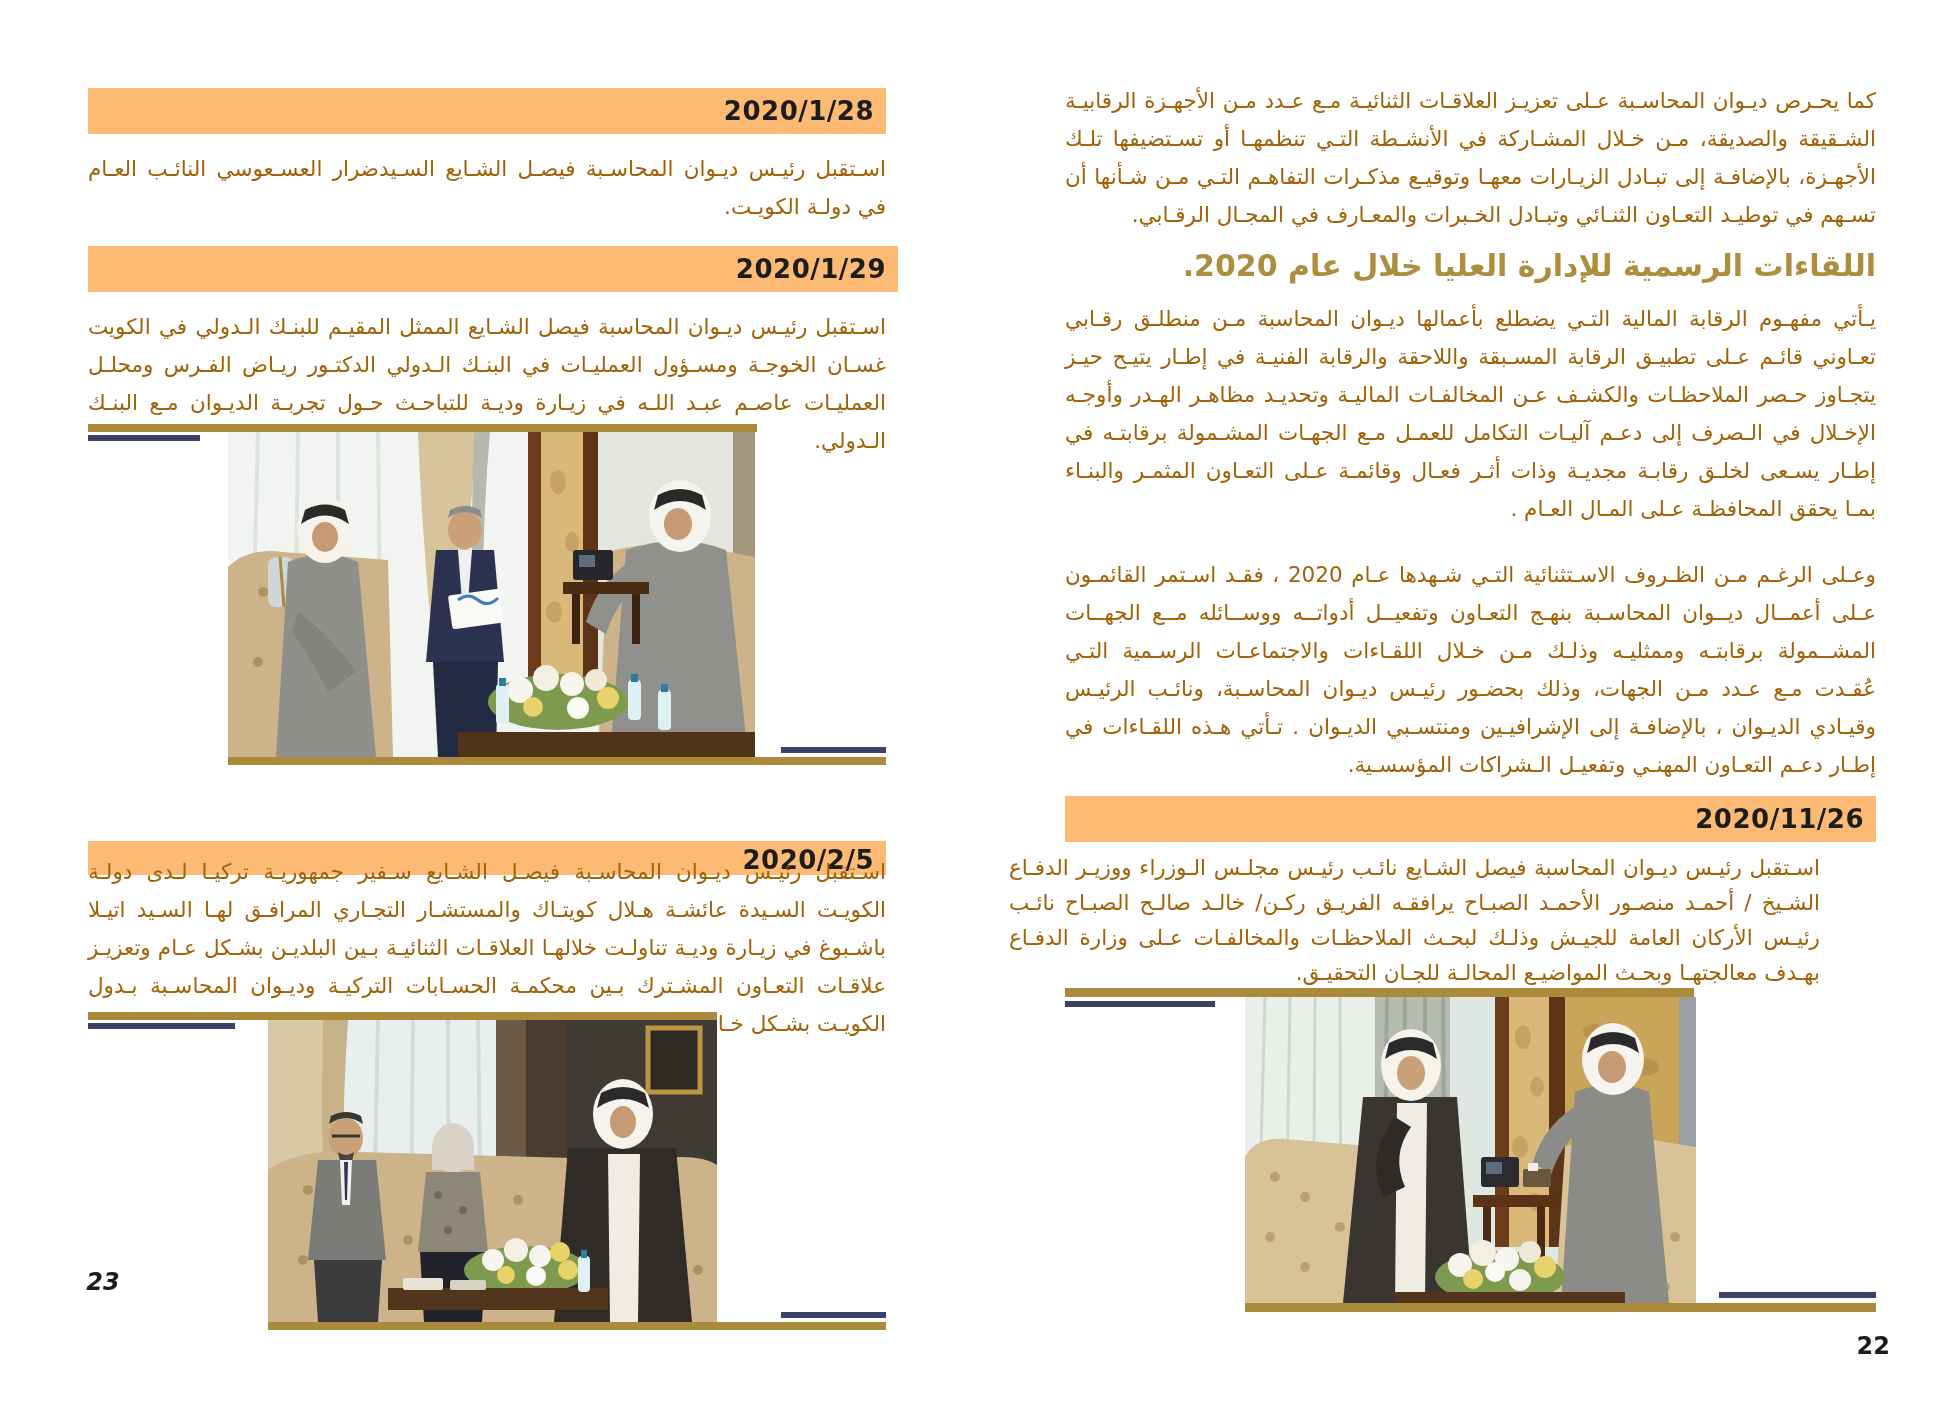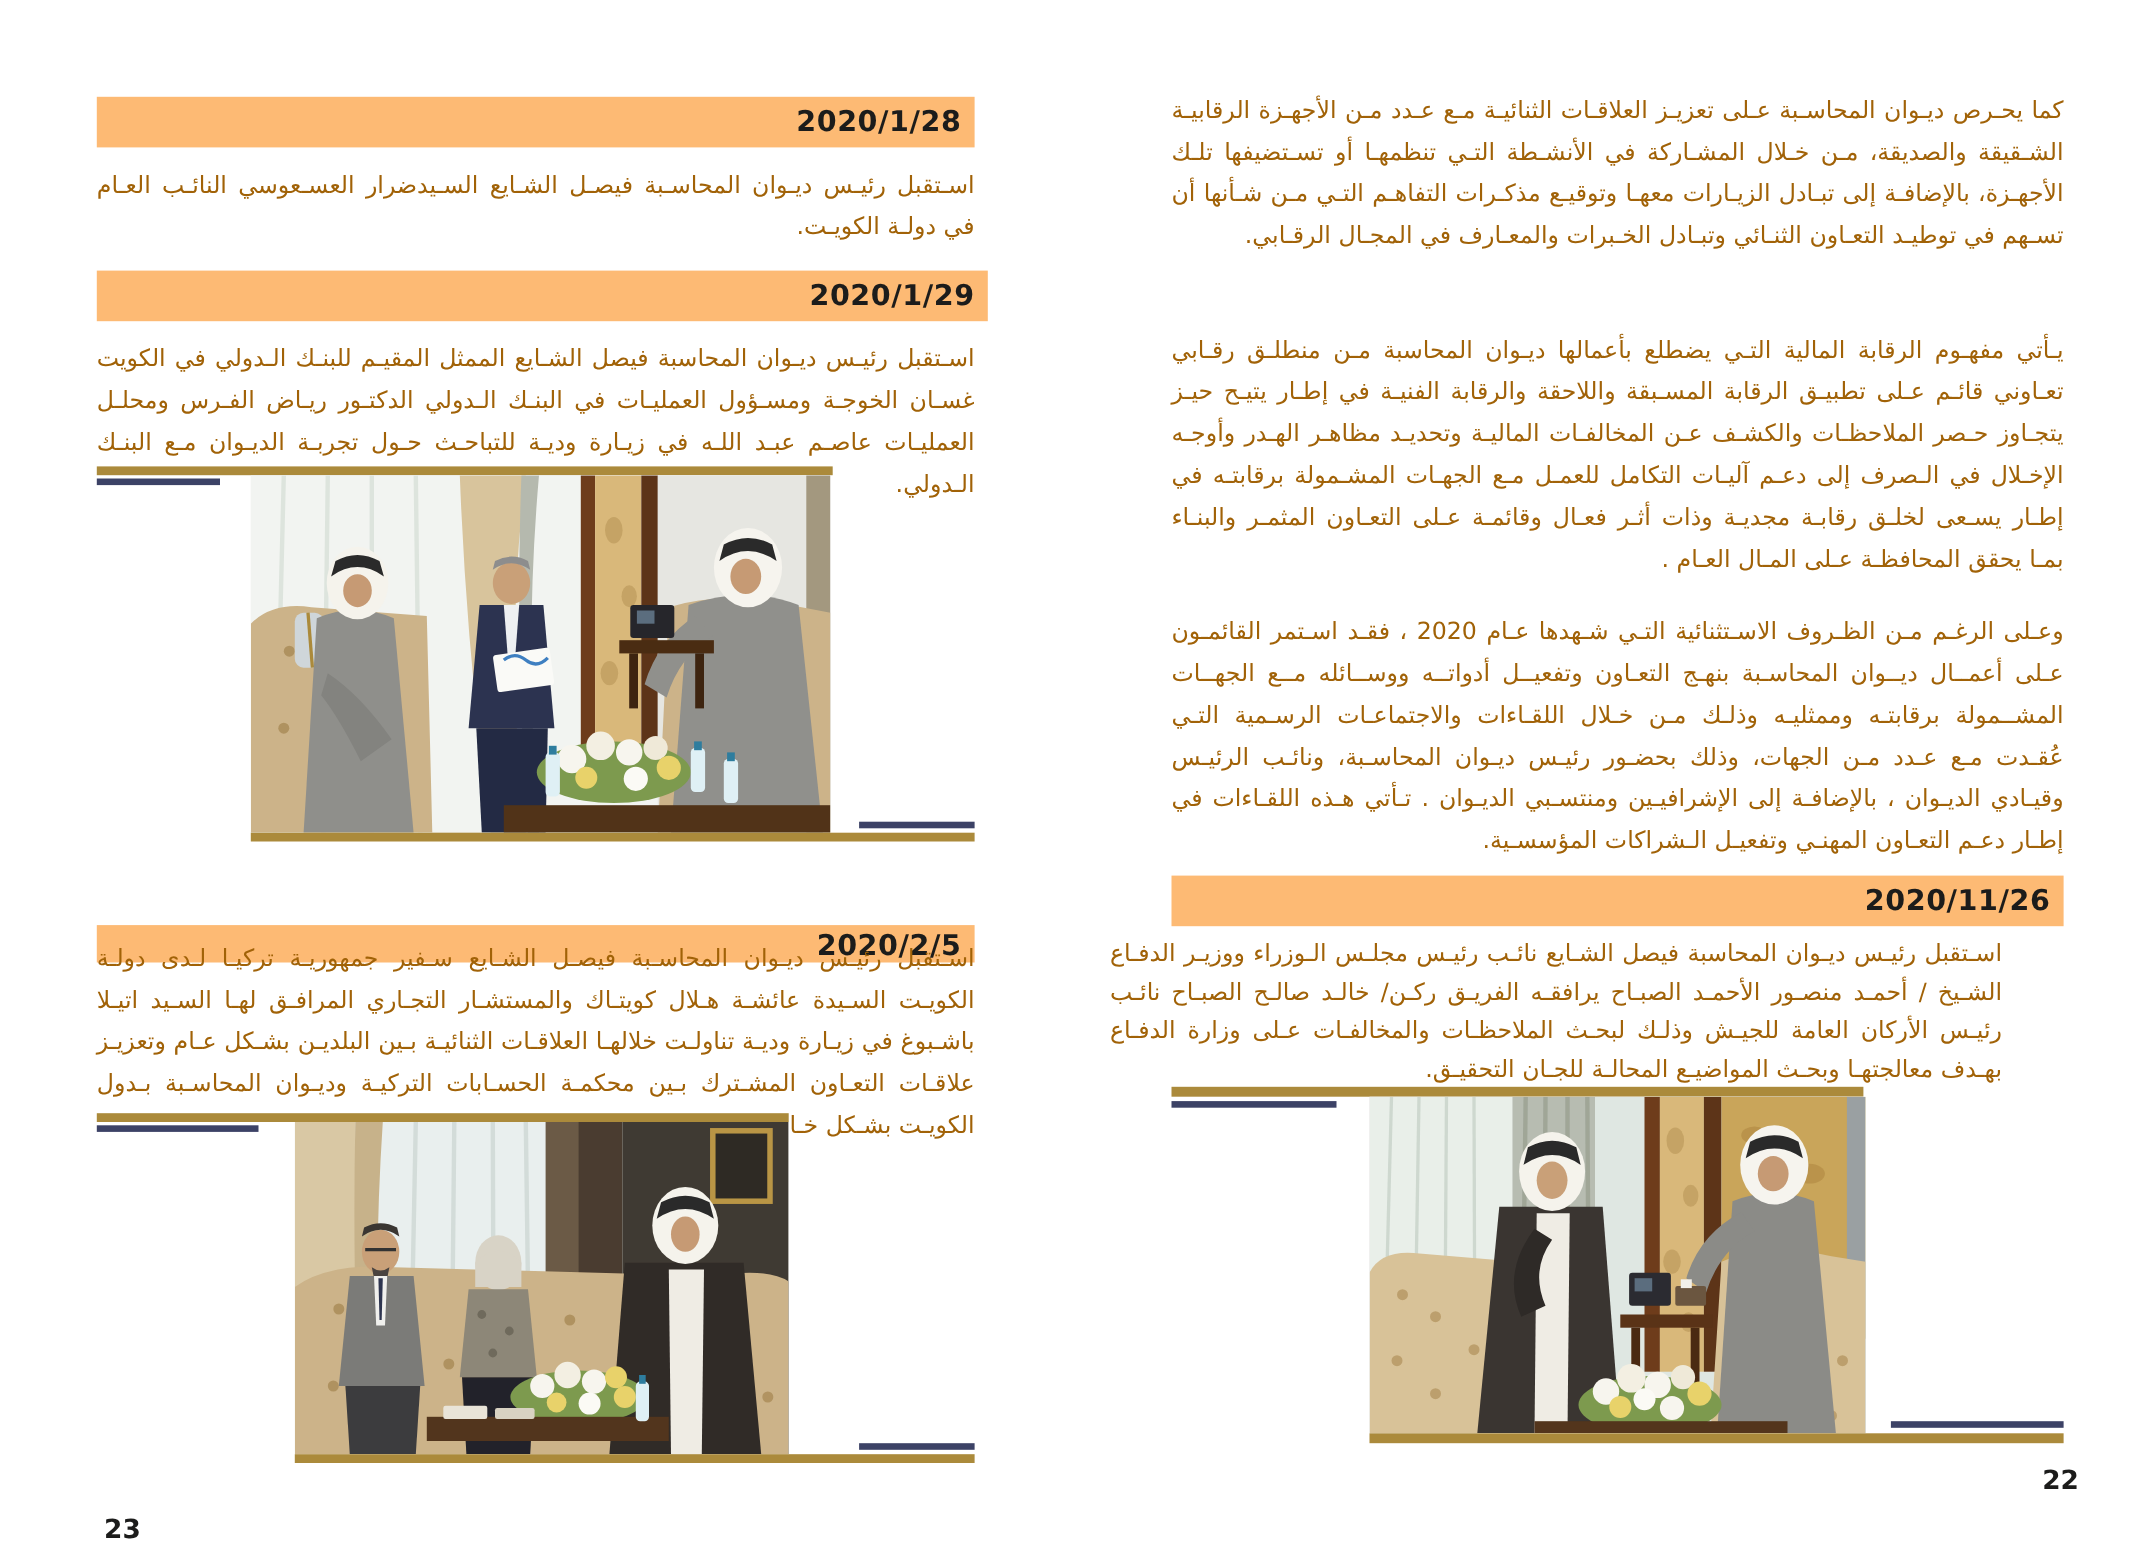--- a/index.html
+++ b/index.html
@@ -57,20 +57,21 @@
     direction:ltr;
   }
 </style>
 </head>
 <body>
 
 <div class="spread">
 
   <p class="abs body-par" style="right:73px;left:1065px;top:82px;width:811px;">كما يحـرص ديـوان المحاسـبة عـلى تعزيـز العلاقـات الثنائيـة مـع عـدد مـن الأجهـزة الرقابيـة الشـقيقة والصديقة، مـن خـلال المشـاركة في الأنشـطة التـي تنظمهـا أو تسـتضيفها تلـك الأجهـزة، بالإضافـة إلى تبـادل الزيـارات معهـا وتوقيـع مذكـرات التفاهـم التـي مـن شـأنها أن تسـهم في توطيـد التعـاون الثنـائي وتبـادل الخـبرات والمعـارف في المجـال الرقـابي.</p>
 
+  <h2 class="abs section-heading" style="left:1065px;top:246px;width:811px;">اللقاءات الرسمية للإدارة العليا خلال عام 2020.</h2>
 
   <p class="abs body-par" style="left:1065px;top:300px;width:811px;">يـأتي مفهـوم الرقابة المالية التـي يضطلع بأعمالها ديـوان المحاسبة مـن منطلـق رقـابي تعـاوني قائـم عـلى تطبيـق الرقابة المسـبقة واللاحقة والرقابة الفنيـة في إطـار يتيـح حيـز يتجـاوز حـصر الملاحظـات والكشـف عـن المخالفـات الماليـة وتحديـد مظاهـر الهـدر وأوجـه الإخـلال في الـصرف إلى دعـم آليـات التكامل للعمـل مـع الجهـات المشـمولة برقابتـه في إطـار يسـعى لخلـق رقابـة مجديـة وذات أثـر فعـال وقائمـة عـلى التعـاون المثمـر والبنـاء بمـا يحقق المحافظـة عـلى المـال العـام .</p>
 
   <p class="abs body-par" style="left:1065px;top:556px;width:811px;">وعـلى الرغـم مـن الظـروف الاسـتثنائية التـي شـهدها عـام 2020 ، فقـد اسـتمر القائمـون عـلى أعمــال ديــوان المحاسـبة بنهـج التعـاون وتفعيــل أدواتــه ووســائله مــع الجهــات المشــمولة برقابتـه وممثليـه وذلـك مـن خـلال اللقـاءات والاجتماعـات الرسـمية التـي عُقـدت مـع عـدد مـن الجهات، وذلك بحضـور رئيـس ديـوان المحاسـبة، ونائـب الرئيـس وقيـادي الديـوان ، بالإضافـة إلى الإشرافيـين ومنتسـبي الديـوان . تـأتي هـذه اللقـاءات في إطـار دعـم التعـاون المهنـي وتفعيـل الـشراكات المؤسسـية.</p>
 
   <div class="abs date-badge" style="left:1065px;top:796px;width:811px;height:46px;">
     <span class="date-label">2020/11/26</span>
   </div>
 
   <p class="abs body-par tight" style="left:1009px;top:850px;width:811px;">اسـتقبل رئيـس ديـوان المحاسبة فيصل الشـايع نائـب رئيـس مجلـس الـوزراء ووزيـر الدفـاع الشـيخ / أحمـد منصـور الأحمـد الصبـاح يرافقـه الفريـق ركـن/ خالـد صالـح الصبـاح نائـب رئيـس الأركان العامة للجيـش وذلـك لبحـث الملاحظـات والمخالفـات عـلى وزارة الدفـاع بهـدف معالجتهـا وبحـث المواضيـع المحالـة للجـان التحقيـق.</p>
@@ -350,15 +351,15 @@
       <rect x="135" y="258" width="40" height="12" rx="2" fill="#e9e4d8"></rect>
       <rect x="182" y="260" width="36" height="10" rx="2" fill="#d8d2c2"></rect>
       <rect x="310" y="236" width="12" height="36" rx="4" fill="#dff0f5"></rect>
         <rect x="313" y="230" width="6" height="8" fill="#2e7d9e"></rect>
     </svg>
   </div>
 
   <div class="abs gold-bar" style="left:268px;top:1322px;width:618px;height:8px;"></div>
   <div class="abs navy-line" style="left:781px;top:1312px;width:105px;height:6px;"></div>
 
-  <div class="abs pagenum" style="left:78px;top:1376px;width:50px;text-align:right;">23</div>
+  <div class="abs pagenum" style="left:78px;top:1268px;width:50px;text-align:center;font-style:italic;">23</div>
 
 </div>
 
 </body></html>

